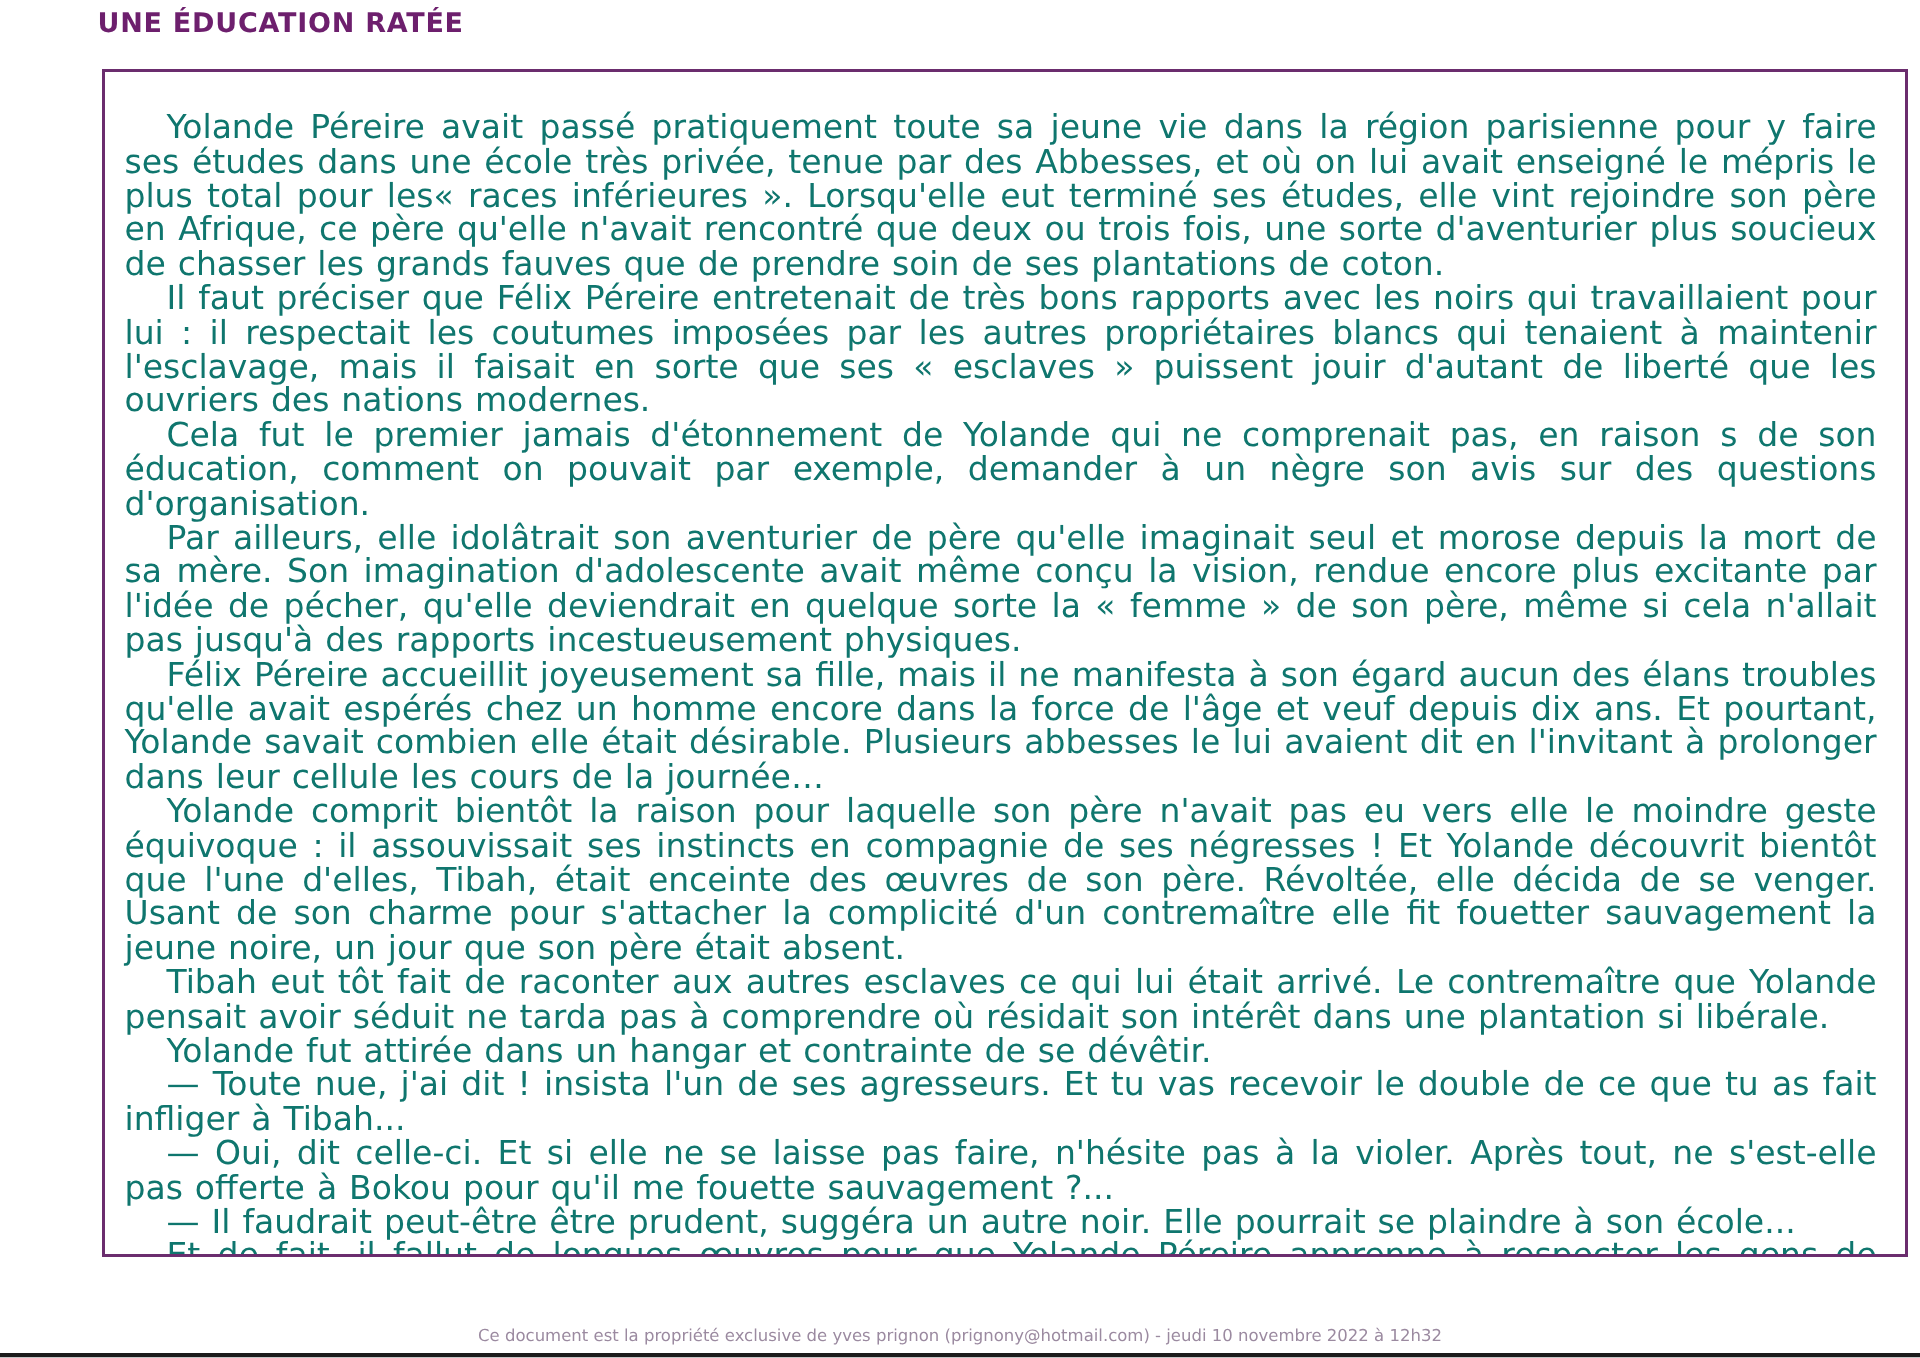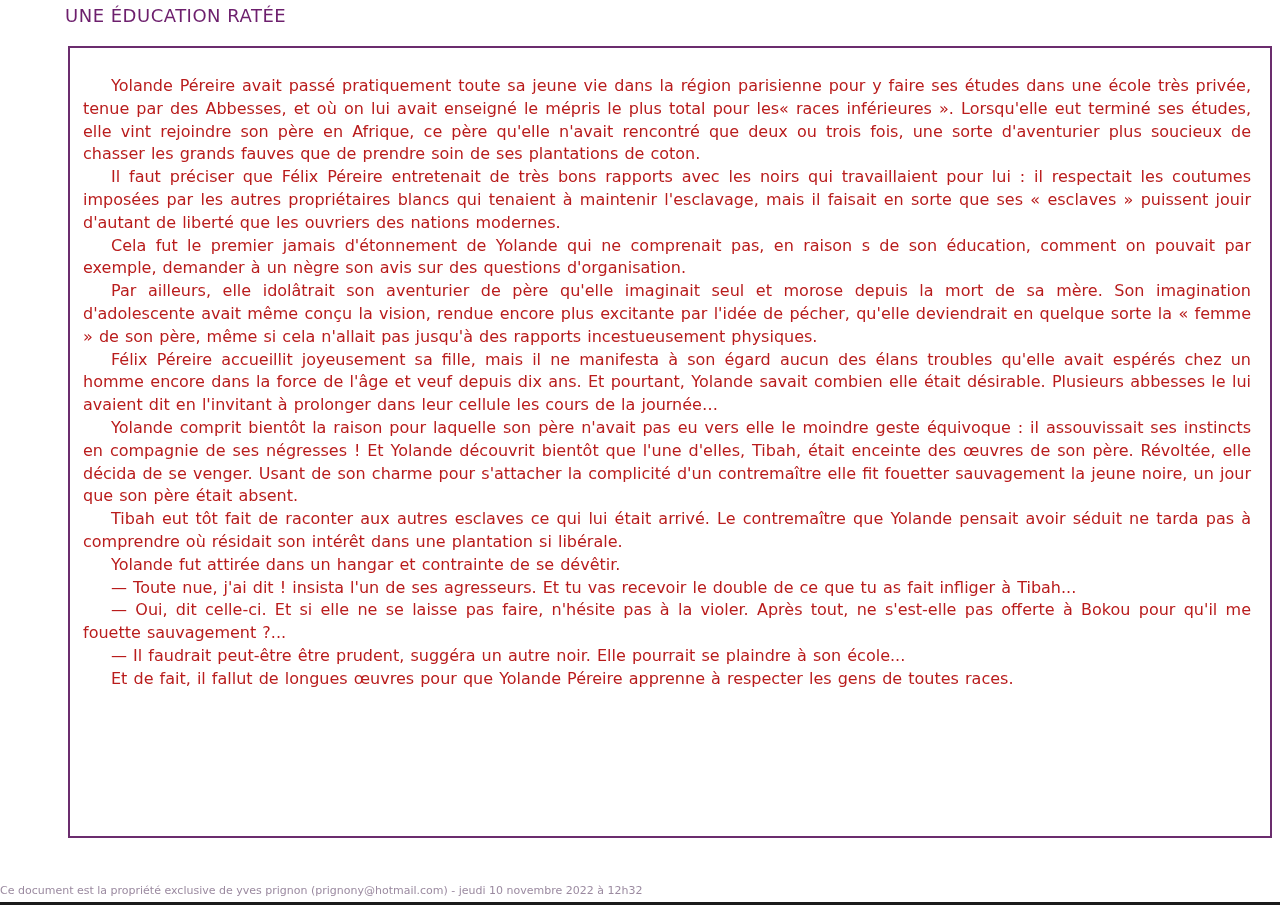--- a/index.html
+++ b/index.html
@@ -16,52 +16,52 @@
     width: 1280px;
     height: 905px;
     background: #ffffff;
   }
   .doc-title {
     margin: 0;
     position: absolute;
     top: 5px;
     left: 65px;
     font-size: 18px;
-    font-weight: normal;
+    font-weight: bold;
     letter-spacing: 0.5px;
     color: #6d1f6d;
     white-space: nowrap;
   }
   .content-box {
     position: absolute;
     left: 68px;
     top: 46px;
     width: 1204px;
     height: 792px;
     box-sizing: border-box;
     border: 2px solid #6b2d6e;
     background: #ffffff;
     padding: 27px 19px 12px 13px;
     overflow: hidden;
   }
   .content-box p {
     margin: 0;
-    font-size: 16px;
+    font-size: 22px;
     line-height: 22.8px;
-    color: #b91c1c;
+    color: #0f766e;
     text-align: justify;
     text-indent: 28px;
     word-spacing: 1px;
   }
   .doc-footer {
     position: absolute;
     left: 0;
     right: 0;
     bottom: 8px;
-    text-align: left;
+    text-align: center;
     font-size: 11px;
     color: #9b8aa0;
   }
   .bottom-edge {
     position: absolute;
     left: 0;
     bottom: 0;
     width: 100%;
     height: 3px;
     background: #1b1b1b;

